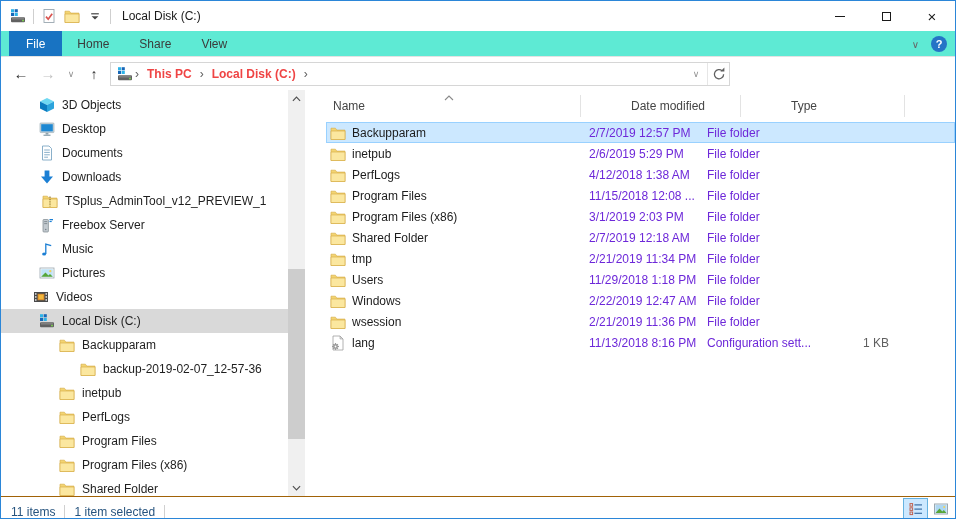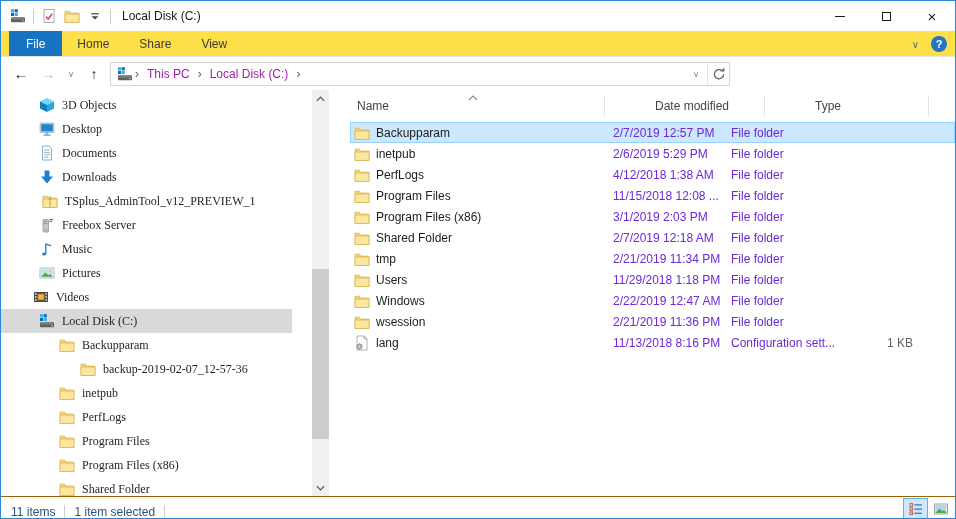--- a/index.html
+++ b/index.html
@@ -15,47 +15,47 @@
   .tb-sep { width:1px; height:15px; background:#cfcfcf; }
   .win-title { margin-left:4px; color:#1a1a1a; white-space:nowrap; }
   .qat-chev { color:#444; }
   .win-controls { margin-left:auto; display:flex; height:30px; }
   .win-btn { width:46px; height:30px; display:flex; align-items:center; justify-content:center; cursor:default; }
   .glyph-min { width:10px; height:1px; background:#1a1a1a; }
   .glyph-max { width:9px; height:9px; border:1px solid #1a1a1a; }
   .glyph-close { font-size:15px; color:#1a1a1a; line-height:1; }
 
   
-  .tabs-row { height:26px; display:flex; align-items:stretch; border-bottom:1px solid #e3e3e3; background:#fde047; position:relative; }
+  .tabs-row { height:26px; display:flex; align-items:stretch; border-bottom:1px solid #e3e3e3; background:#5eead4; position:relative; }
   .tab { padding:0 15px; display:flex; align-items:center; color:#3b3b3b; margin-top:1px; }
   .tab.file { background:#1873c2; color:#fff; margin-left:8px; padding:0 17px; margin-top:0; }
   .tabs-right { position:absolute; right:8px; top:0; height:26px; display:flex; align-items:center; gap:12px; }
   .rib-chev { color:#666; font-size:10px; }
   .help-circle { width:16px; height:16px; border-radius:50%; background:#2574c6; color:#fff; font-size:11px; font-weight:bold; display:flex; align-items:center; justify-content:center; }
 
   
   .addr-row { height:33px; display:flex; align-items:center; padding:0 9px; gap:5px; background:#fff; }
   .nav-btn { width:22px; height:24px; display:flex; align-items:center; justify-content:center; }
   .arrow-back { font-size:15px; color:#2b2b2b; }
   .arrow-fwd { font-size:15px; color:#c0c0c0; }
   .chev-small { font-size:9px; color:#909090; width:14px; }
   .arrow-up { font-size:14px; color:#2b2b2b; }
   .breadcrumb-box { flex:0 0 auto; width:620px; height:24px; border:1px solid #d6d6d6; display:flex; align-items:center; background:#fff; padding-left:6px; }
-  .crumb { padding:0 6px; color:#a21caf; white-space:nowrap; }
+  .crumb { padding:0 6px; color:#ef4444; white-space:nowrap;font-weight:bold; }
   .crumb-chev { color:#5f5f5f; font-size:12px; padding:0 2px; }
   .bc-right { margin-left:auto; display:flex; align-items:center; height:100%; }
   .bc-cell { width:22px; height:100%; display:flex; align-items:center; justify-content:center; }
   .bc-cell.refresh { border-left:1px solid #e6e6e6; }
   .search-box { margin-left:3px; width:200px; height:24px; border:1px solid #d6d6d6; display:flex; align-items:center; padding:0 4px 0 8px; }
   .search-box input { flex:1; border:none; outline:none; font:inherit; color:#262626; min-width:0; background:transparent; }
   .search-box input::placeholder { color:#8a8a8a; opacity:1; }
 
   
   .main { display:flex; height:406px; position:relative; }
-  .sidebar { width:328px; position:relative; overflow:hidden; flex:0 0 auto; padding-top:3px;font-family:Liberation Serif, serif; }
+  .sidebar { width:304px; position:relative; overflow:hidden; flex:0 0 auto; padding-top:3px; }
   .side-tree { width:291px; }
   .side-item { height:24px; display:flex; align-items:center; gap:7px; white-space:nowrap; overflow:hidden; cursor:default; }
   .side-item.selected { background:#d9d9d9; }
   .side-lbl { color:#1e1e1e; }
   .sb-scroll { position:absolute; top:0; right:0; width:17px; height:100%; background:#f0f0f0; }
   .sb-arrow { position:absolute; left:0; width:17px; height:17px; display:flex; align-items:center; justify-content:center; }
   .sb-arrow svg { width:9px; height:6px; }
   .sb-arrow.up { top:0; }
   .sb-arrow.down { bottom:0; }
   .sb-thumb { position:absolute; left:0; top:179px; width:17px; height:170px; background:#cdcdcd; }

